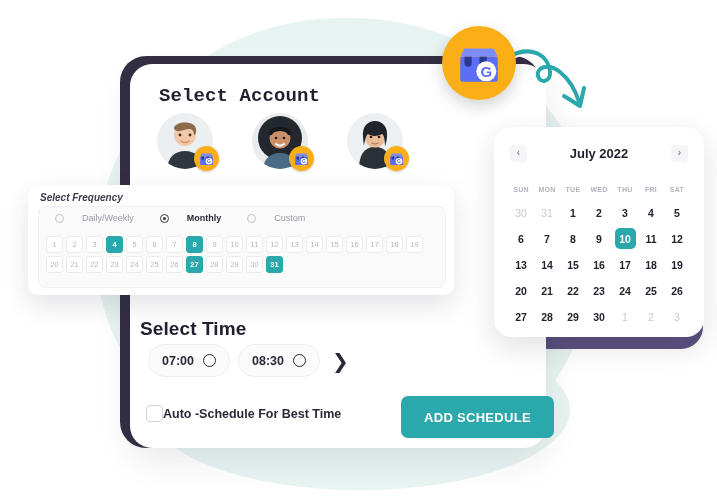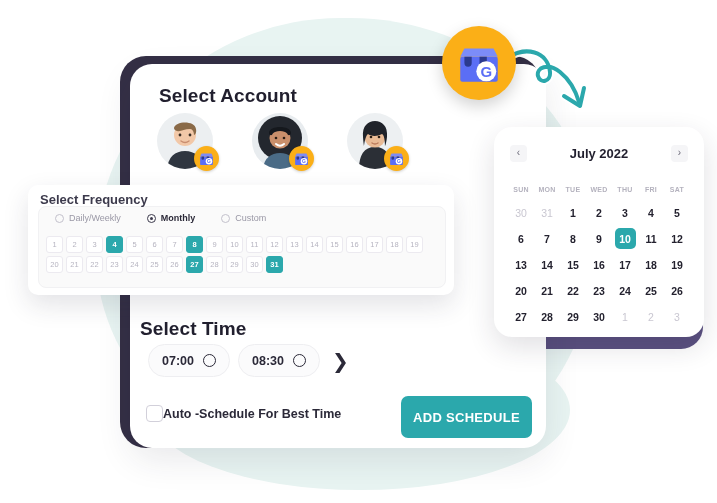--- a/index.html
+++ b/index.html
@@ -20,21 +20,21 @@
   
   .purple-card{position:absolute;left:507px;top:137px;width:196px;height:212px;
     background:#5a5080;border-radius:22px;z-index:2;}
 
   
   .main-card{position:absolute;left:130px;top:64px;width:416px;height:384px;
     background:#ffffff;border-radius:22px;z-index:6;
     box-shadow:0 12px 34px rgba(40,35,60,.10);}
   .card-title{position:absolute;font-size:19px;font-weight:700;color:#211f2e;
     letter-spacing:.1px;}
-  .t-select-account{left:159px;top:85px;z-index:8;}
+  .t-select-account{left:159px;top:85px;z-index:8;font-family:Liberation Mono, monospace;}
   .t-select-time{left:140px;top:318px;z-index:8;}
 
   
   .avatars{position:absolute;left:157px;top:113px;z-index:8;display:flex;gap:39px;}
   .av-wrap{position:relative;width:56px;height:56px;}
   .av{width:56px;height:56px;border-radius:50%;overflow:hidden;position:relative;}
   .av svg{display:block;width:56px;height:56px;}
   .gmb{position:absolute;right:-6px;bottom:-2px;width:25px;height:25px;
     border-radius:50%;background:#fbaf17;display:flex;align-items:center;
     justify-content:center;box-shadow:0 1px 3px rgba(0,0,0,.2);}
@@ -47,27 +47,27 @@
     box-shadow:0 6px 16px rgba(0,0,0,.18);}
   .gmb-big svg{width:50px;height:50px;display:block;}
 
   
   .arrow-curve{position:absolute;left:500px;top:38px;width:100px;height:84px;z-index:19;}
 
   
   .freq-panel{position:absolute;left:28px;top:185px;width:426px;height:110px;
     background:#ffffff;border-radius:10px;z-index:12;
     box-shadow:0 10px 26px rgba(40,35,60,.13);}
-  .freq-label{position:absolute;left:40px;top:192px;font-size:13px;
-    font-weight:700;color:#3c3a4c;z-index:14;}
+  .freq-label{position:absolute;left:40px;top:192px;font-size:10px;
+    font-weight:700;color:#3c3a4c;z-index:14;font-style:italic;}
   .freq-inner{position:absolute;left:38px;top:206px;width:406px;height:80px;
     background:#fafafa;border:1px solid #f1f1f3;border-radius:8px;z-index:13;}
   .freq-row{position:absolute;left:46px;top:213px;z-index:15;display:flex;
     align-items:center;gap:17px;}
-  .radio{display:flex;align-items:center;gap:5px;font-size:9px;color:#9a98a6;padding-left:9px;}
+  .radio{display:flex;align-items:center;gap:18px;font-size:9px;color:#9a98a6;padding-left:9px;}
   .radio .dot{width:9px;height:9px;border-radius:50%;border:1px solid #c3c1cc;
     box-sizing:border-box;display:block;}
   .radio.on{color:#2b2938;font-weight:700;}
   .radio.on .dot{border-color:#3c3a4c;position:relative;}
   .radio.on .dot:after{content:"";position:absolute;left:2px;top:2px;
     width:3px;height:3px;border-radius:50%;background:#3c3a4c;}
   .select-all{position:absolute;right:46px;top:215px;font-size:9px;
     color:#3fb6b6;font-weight:700;z-index:15;}
   .days{position:absolute;left:46px;top:236px;width:392px;z-index:15;
     display:flex;flex-wrap:wrap;gap:3px;}
@@ -91,21 +91,21 @@
     height:5px;border-radius:50%;background:#fff;}
   .chev-next{font-size:20px;font-weight:700;color:#2b2938;line-height:1;
     margin-left:4px;}
 
   
   .auto-row{position:absolute;left:146px;top:405px;z-index:14;display:flex;
     align-items:center;}
   .cbx{width:17px;height:17px;border:1.4px solid #d2d0da;border-radius:4px;
     background:#fff;box-sizing:border-box;}
   .auto-label{font-size:12.5px;font-weight:700;color:#2b2938;}
-  .add-btn{position:absolute;left:401px;top:396px;width:131px;height:42px;
+  .add-btn{position:absolute;left:401px;top:396px;width:153px;height:42px;
     background:#2ba8ac;border-radius:7px;color:#fff;font-size:13px;
     font-weight:700;letter-spacing:.3px;display:flex;align-items:center;
     justify-content:center;z-index:14;border:none;cursor:pointer;}
 
   
   .cal{position:absolute;left:494px;top:127px;width:210px;height:210px;
     background:#fff;border-radius:18px;z-index:16;
     box-shadow:0 10px 28px rgba(40,35,60,.14);}
   .cal-head{position:absolute;left:510px;top:143px;width:178px;height:20px;
     display:flex;align-items:center;justify-content:space-between;z-index:18;}

